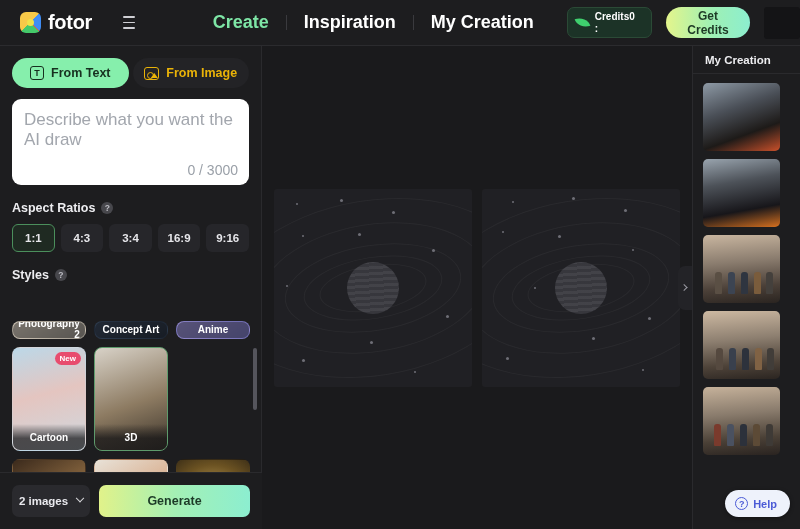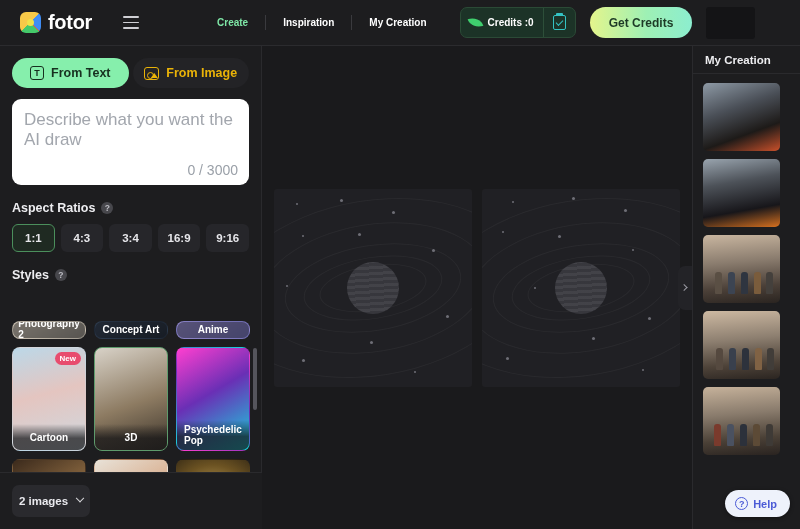--- a/index.html
+++ b/index.html
@@ -34,21 +34,21 @@
     width: 7px; height: 7px; margin: -3.5px 0 0 -3.5px;
     border-radius: 50%; background: #f0e14a;
   }
   .logo-text { color: #fff; font-size: 20px; font-weight: 700; letter-spacing: -0.3px; }
 
   .hamburger { margin-left: 31px; width: 16px; height: 13px; display: flex;
     flex-direction: column; justify-content: space-between; cursor: pointer; }
   .hamburger i { display: block; height: 1.6px; background: #cfcfd4; border-radius: 1px; }
 
   .nav { display: flex; align-items: center; margin-left: 61px; }
-  .nav-item { color: #7ee6a6; font-size: 10px; font-weight: 700; padding: 0 17px; cursor: pointer; white-space: nowrap; }
+  .nav-item { color: #7ee6a6; font-size: 18px; font-weight: 700; padding: 0 17px; cursor: pointer; white-space: nowrap; }
   .nav-item.muted { color: #ffffff; }
   .nav-sep { width: 1px; height: 15px; background: #3a3a3e; }
 
   .credits-pill {
     margin-left: 16px; height: 31px; display: flex; align-items: center;
     background: #1c3327; border: 1px solid #2b4a36; border-radius: 7px; overflow: hidden;
   }
   .credits-left { display: flex; align-items: center; gap: 6px; padding: 0 9px 0 8px; height: 100%; }
   .leaf {
     width: 13px; height: 11px; background: #3fcf6e;
@@ -120,21 +120,21 @@
     overflow: hidden;
   }
   .style-grid { display: grid; grid-template-columns: repeat(3, 1fr); gap: 8px; padding: 0 12px; }
   .style-card {
     position: relative; height: 104px; border-radius: 8px; overflow: hidden;
     background: #2a2a2e; cursor: pointer; border: 1px solid transparent;
   }
   .style-card.sel { border-color: #5e9b6c; }
   .style-name {
     position: absolute; left: 0; right: 0; bottom: 0; height: 26px;
-    display: flex; align-items: center; justify-content: center; text-align: left;
+    display: flex; align-items: center; justify-content: center; text-align: right;
     color: #fff; font-size: 10px; font-weight: 700; line-height: 1.1;
     background: linear-gradient(180deg, rgba(20,20,22,0) 0%, rgba(20,20,22,0.72) 55%);
     padding: 0 7px;
   }
   .style-name.two { height: 30px; }
   .badge-new {
     position: absolute; right: 4px; top: 4px; background: #e84c6e; color: #fff;
     font-size: 8px; font-weight: 700; padding: 2px 5px; border-radius: 7px;
   }
   .row-top .style-card { height: 18px; }
@@ -322,23 +322,20 @@
       </div>
 
       <div class="style-grid" style="margin-top:8px;">
         <div class="style-card sc-cartoon">
           <div class="badge-new">New</div>
           <div class="style-name">Cartoon</div>
         </div>
         <div class="style-card sc-3d sel">
           <div class="style-name">3D</div>
         </div>
-        <div class="style-card sc-psyche">
-          <div class="style-name two">Psychedelic Pop</div>
-        </div>
       </div>
 
       <div class="style-grid" style="margin-top:8px;">
         <div class="style-card sc-oil">
           <div class="style-name">Oil Painting</div>
         </div>
         <div class="style-card sc-anime">
           <div class="style-name">Anime</div>
         </div>
         <div class="style-card sc-nouveau">
@@ -347,20 +344,21 @@
       </div>
 
       <div class="styles-sb"></div>
     </div>
 
     <div class="left-footer">
       <div class="count-sel">
         <span>2 images</span>
         <span class="chev-d"></span>
       </div>
+      <button class="generate-btn">Generate</button>
     </div>
   </div>
 
   <div class="canvas">
     <div class="preview">
       <div class="ring r1"></div>
         <div class="ring r2"></div>
         <div class="ring r3"></div>
       <div class="ring r4"></div>
         <div class="ring r5"></div>

